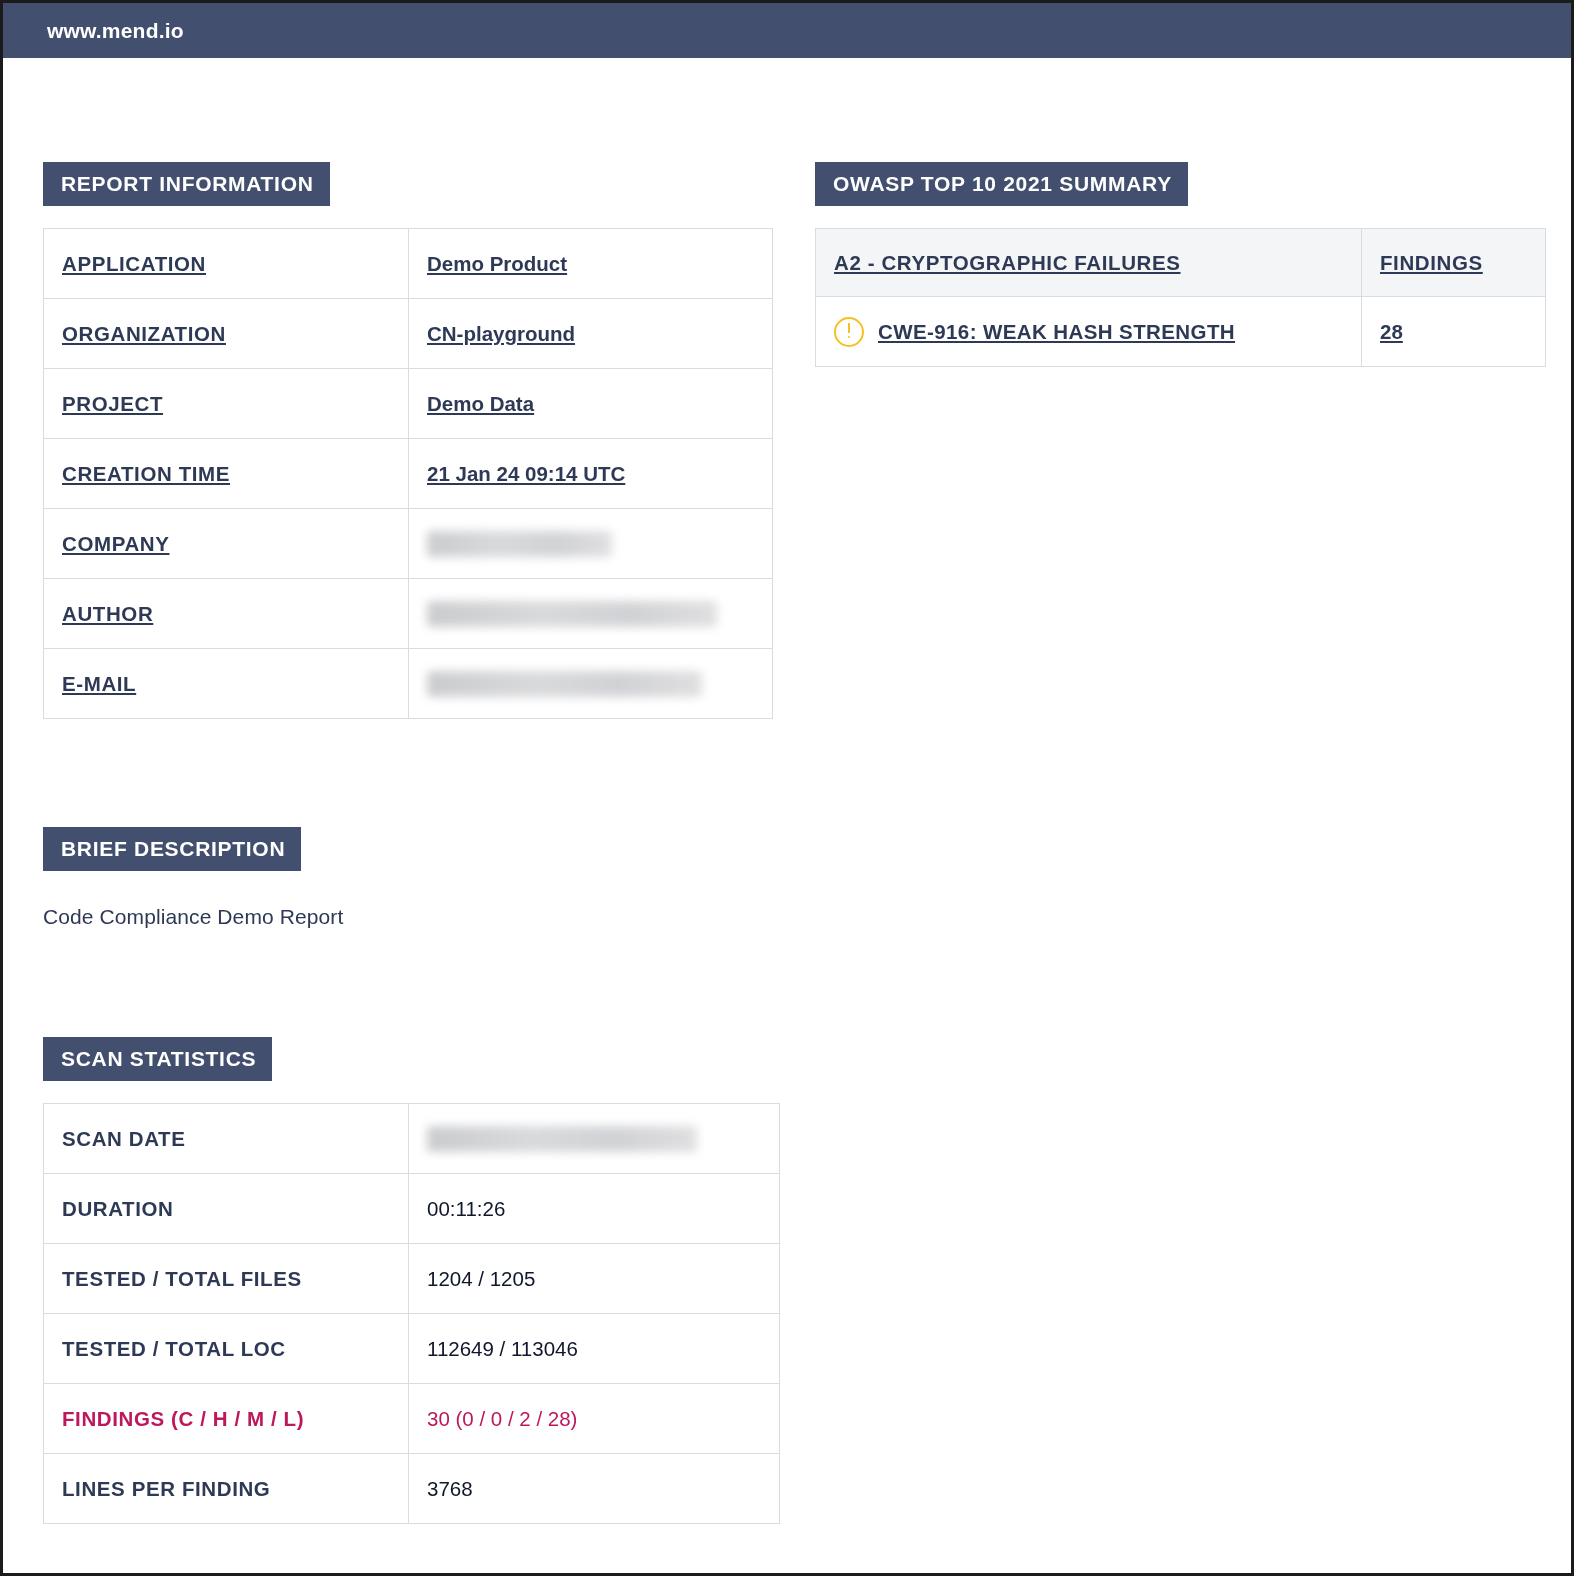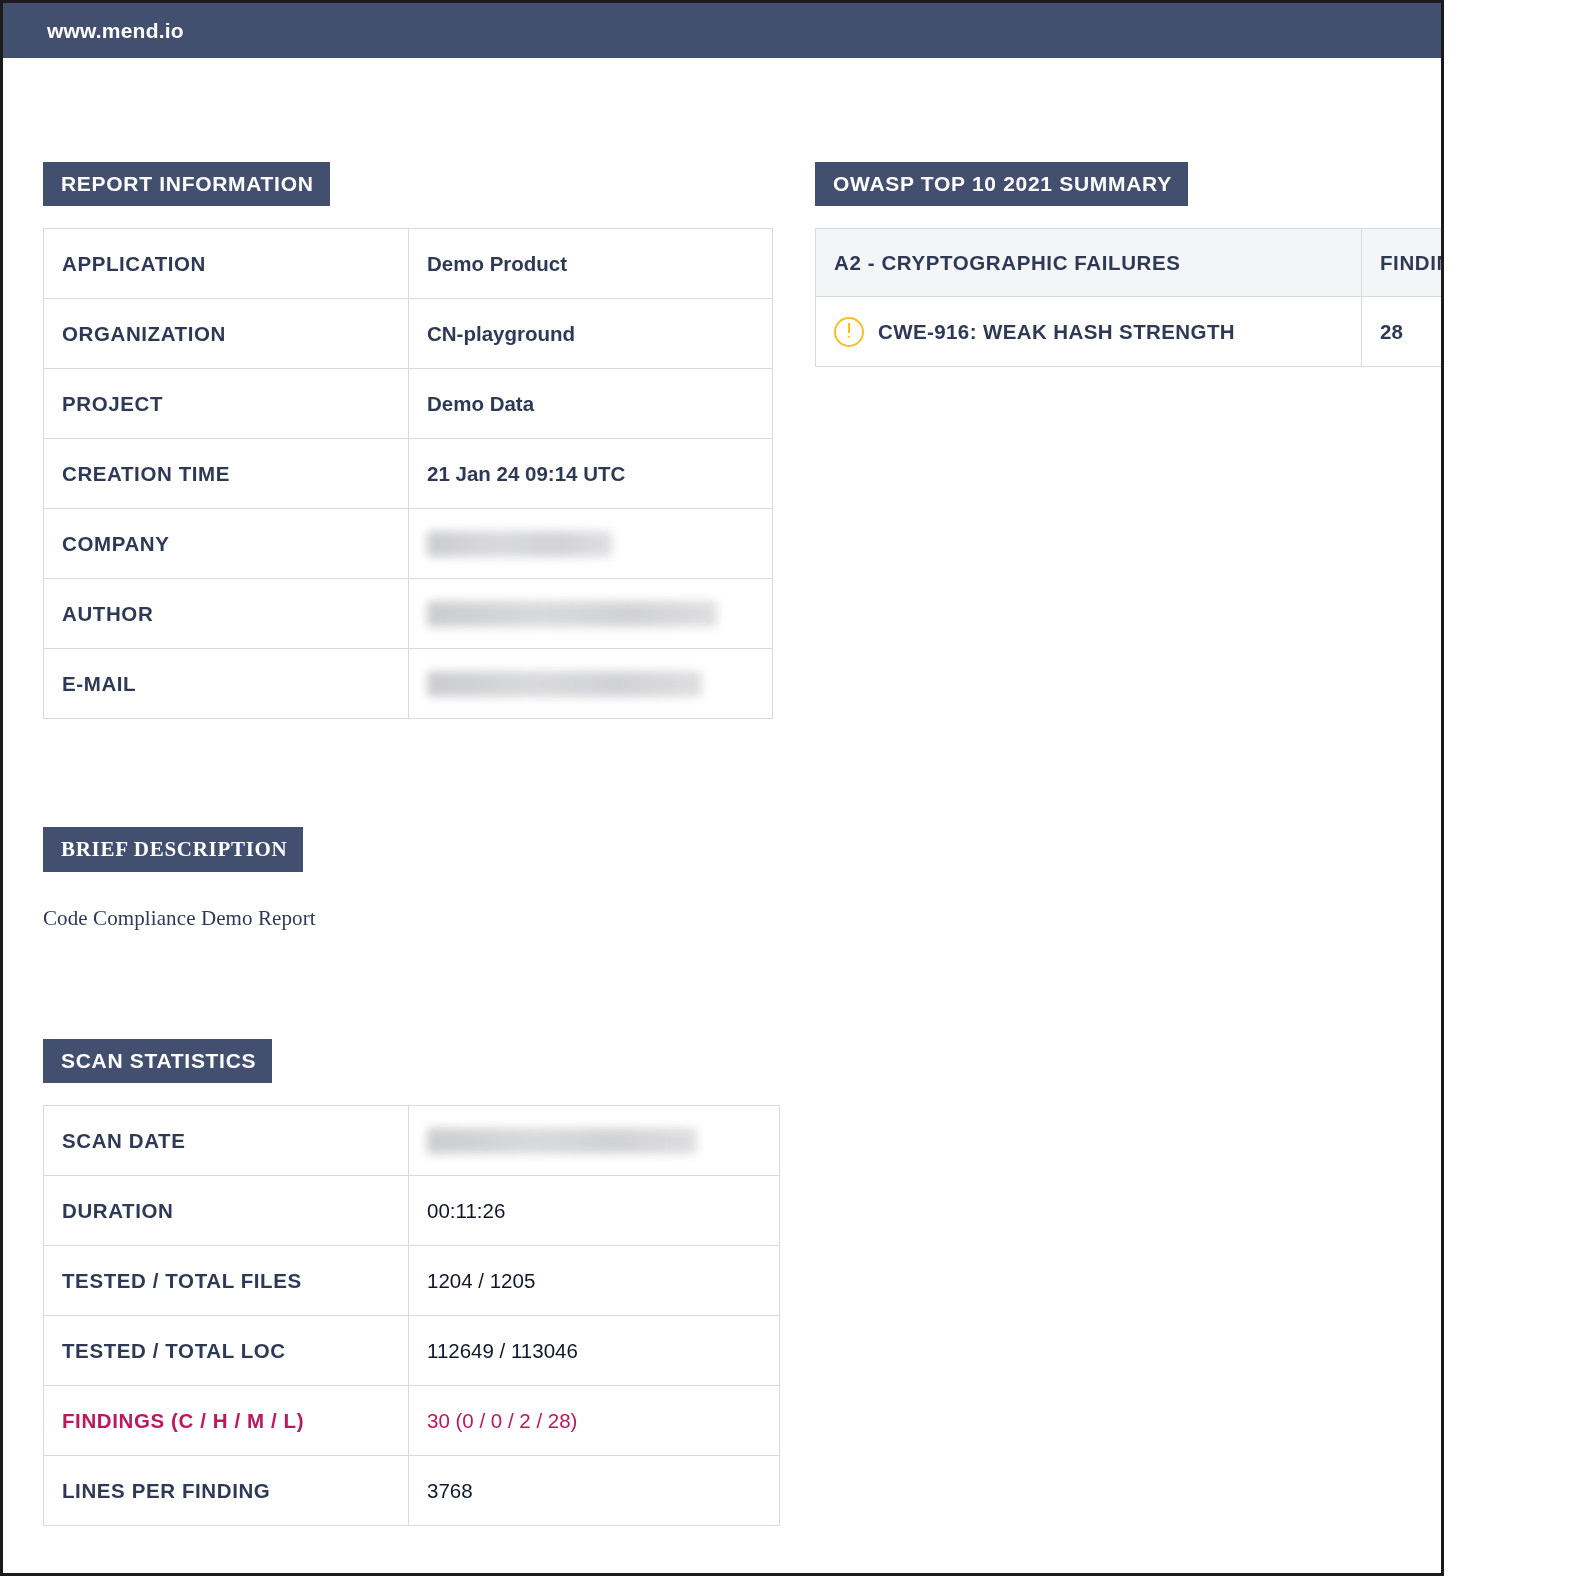--- a/index.html
+++ b/index.html
@@ -6,21 +6,21 @@
     margin: 0;
     padding: 0;
     background: #ffffff;
   }
   body {
     font-family: "Liberation Sans", sans-serif;
     color: #2e3a55;
   }
   .page {
     position: relative;
-    width: 1444px;
+    width: 1574px;
     height: 1576px;
     box-sizing: border-box;
     border: 3px solid #1b1b1b;
     background: #ffffff;
     overflow: hidden;
   }
   .topbar {
     height: 55px;
     background: #434f6e;
     display: flex;
@@ -48,21 +48,21 @@
     padding: 10px 16px 10px 18px;
   }
   .cols {
     display: flex;
     gap: 42px;
     align-items: flex-start;
   }
   .col-left { width: 730px; }
   .col-right { width: 730px; }
 
-  .block-report { margin-top: 104px; }
+  .block-report { margin-top: 104px; text-decoration: underline; }
 
   table.tbl {
     border-collapse: collapse;
     margin-top: 22px;
     table-layout: fixed;
   }
   table.tbl td, table.tbl th {
     border: 1px solid #d8dbe2;
     height: 69px;
     padding: 0 18px;
@@ -136,21 +136,21 @@
     left: 50%; top: 17px;
     width: 2.8px; height: 2.8px;
     margin-left: -1.4px;
     border-radius: 50%;
     background: currentColor;
   }
   .warn-icon { color: #f6a01a; }
   .warn-icon.yellow { color: #f6c022; }
   .count-cell { font-weight: bold; }
 
-  .block-brief { margin-top: 108px; font-family: Liberation Serif, serif; }
+  .block-brief { margin-top: 108px; }
   .brief-text {
     margin-top: 34px;
     font-size: 21px;
     color: #2e3a55;
     letter-spacing: 0.1px;
   }
 
   .block-scan { margin-top: 108px; }
   .scan-tbl { width: 736px; }
   .scan-tbl col.k { width: 365px; }

